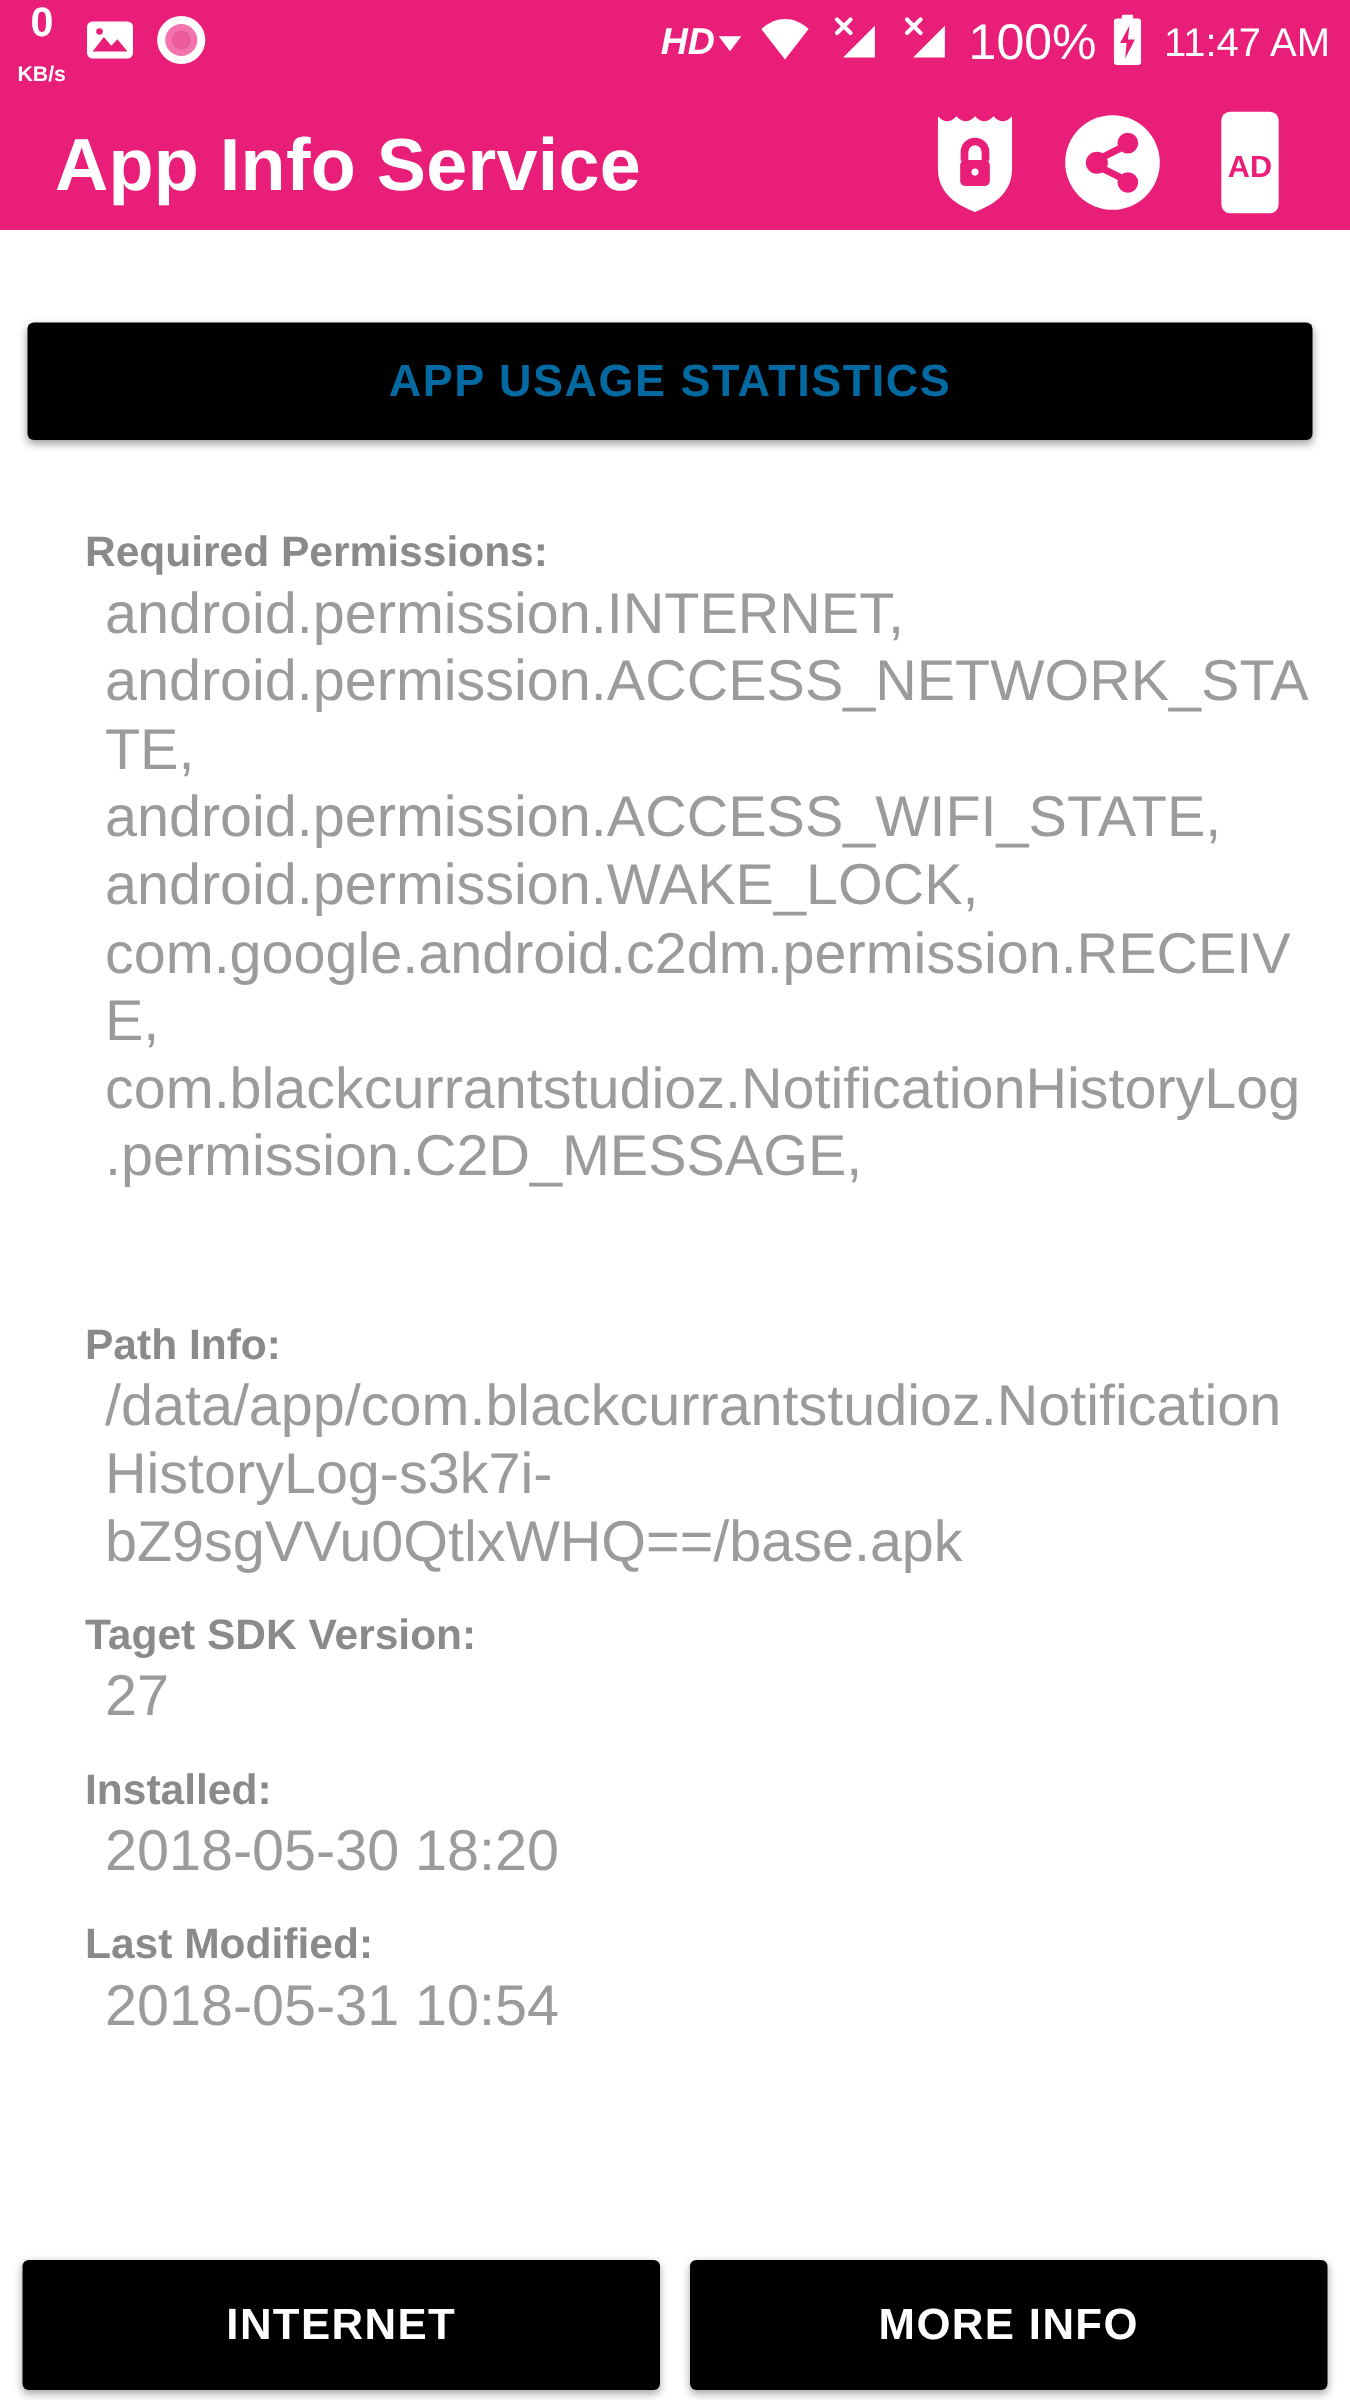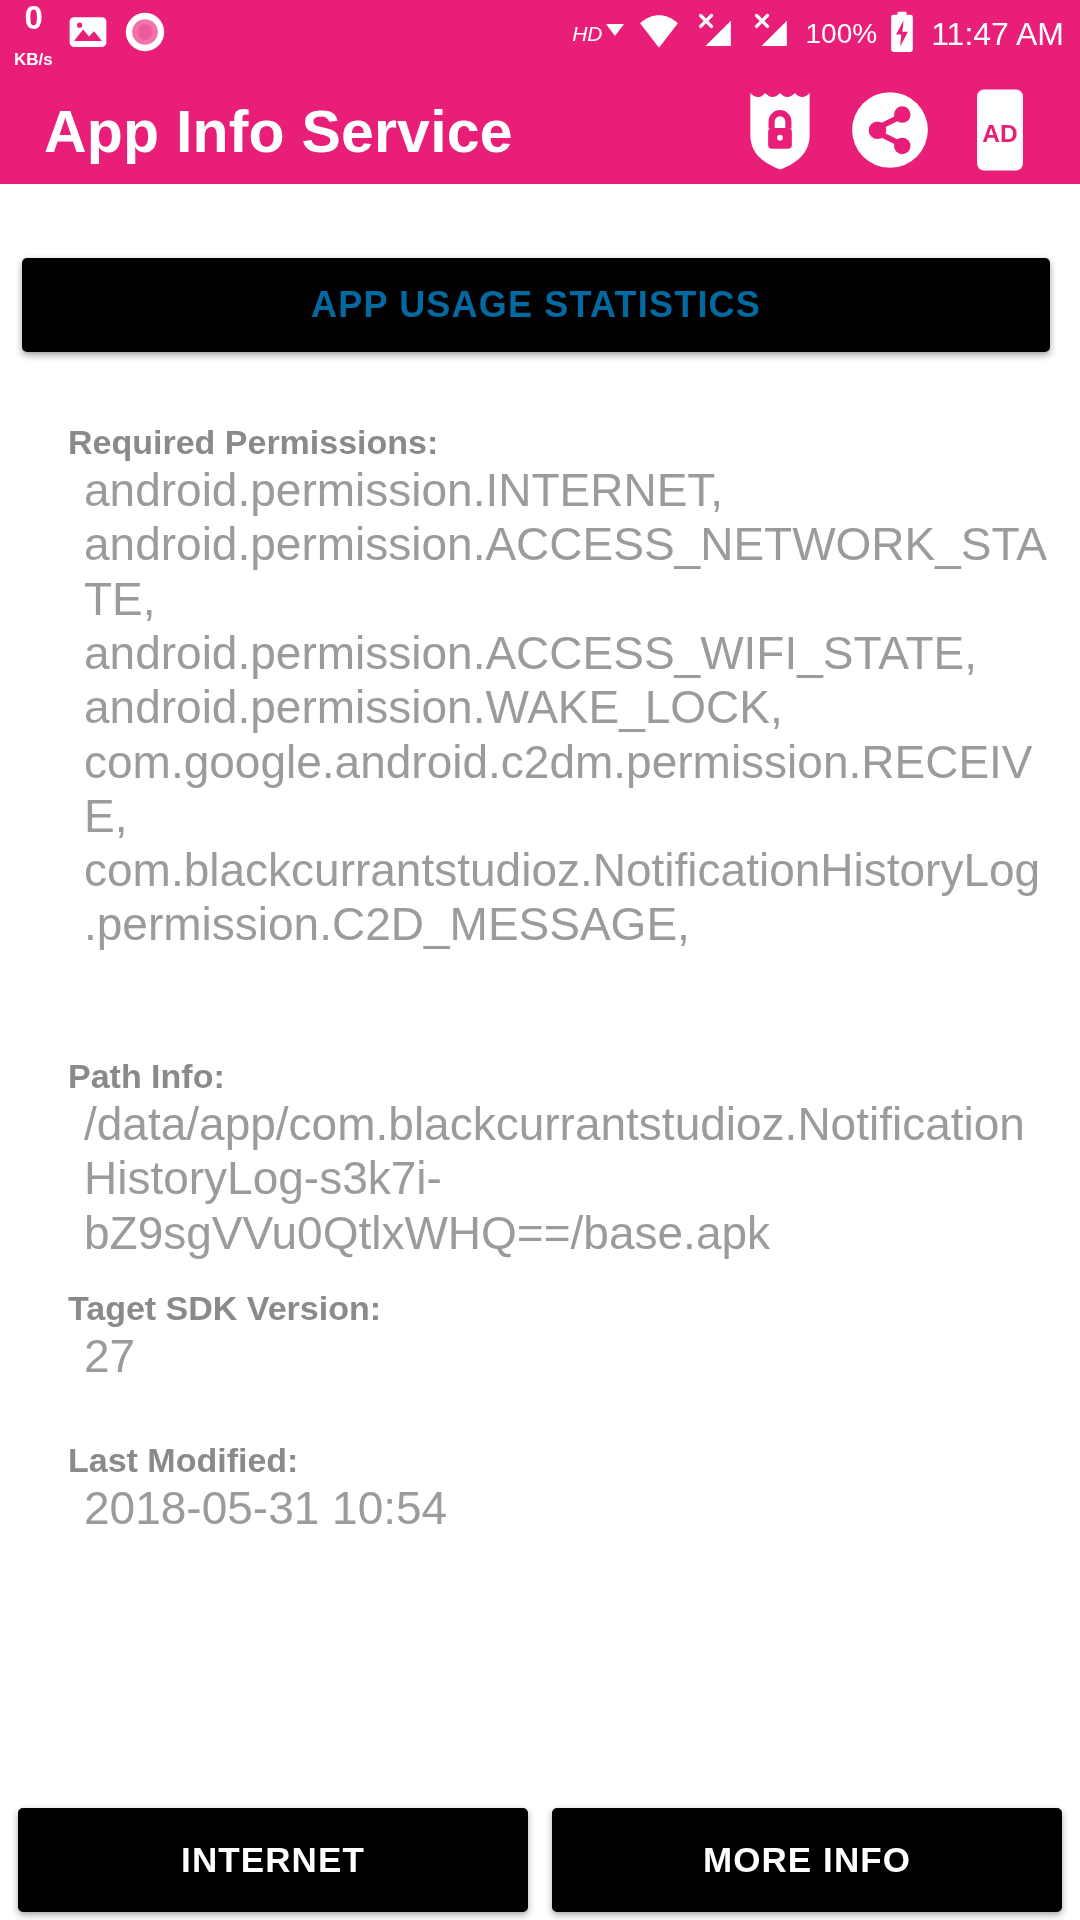--- a/index.html
+++ b/index.html
@@ -22,26 +22,26 @@
   .sb-left { display:flex; align-items:center; gap:14px; height:100%; }
   .sb-right { display:flex; align-items:center; gap:12px; height:100%; }
 
   .netspeed { display:flex; flex-direction:column; align-items:center; justify-content:center; line-height:1; }
   .netspeed .num { font-size:33px; font-weight:700; letter-spacing:-0.5px; }
   .netspeed .unit { font-size:17px; font-weight:700; margin-top:17px; }
 
   .ic { display:block; }
 
   .hd-wrap { display:flex; align-items:flex-end; gap:3px; }
-  .hd-text { font-size:21px; font-style:italic; font-weight:400; letter-spacing:0px; }
+  .hd-text { font-size:30px; font-style:italic; font-weight:700; letter-spacing:0px; }
   .hd-caret {
     width:0;height:0;border-left:9px solid transparent;border-right:9px solid transparent;
     border-top:12px solid #fff; margin-bottom:10px;
   }
-  .batt-pct { font-size:28px; font-weight:400; letter-spacing:0px; }
+  .batt-pct { font-size:40px; font-weight:400; letter-spacing:0px; }
   .clock { font-size:32px; font-weight:400; letter-spacing:0px; margin-left:4px; }
 
   
   #toolbar {
     position:absolute; left:0; top:68px; width:1080px; height:128px;
     background:#E91E79;
     display:flex; align-items:center;
     padding:0 18px 0 44px;
   }
   #app-title {
@@ -234,20 +234,24 @@
 
       <div class="sp-sm"></div>
 
       <div class="field">
         <div class="field-label">Taget SDK Version:</div>
         <div class="field-value">27</div>
       </div>
 
       <div class="sp-sm"></div>
 
+      <div class="field">
+        <div class="field-label">Installed:</div>
+        <div class="field-value">2018-05-30 18:20</div>
+      </div>
 
       <div class="sp-sm"></div>
 
       <div class="field">
         <div class="field-label">Last Modified:</div>
         <div class="field-value">2018-05-31 10:54</div>
       </div>
 
       <div class="sp-lg"></div>
     </div>

